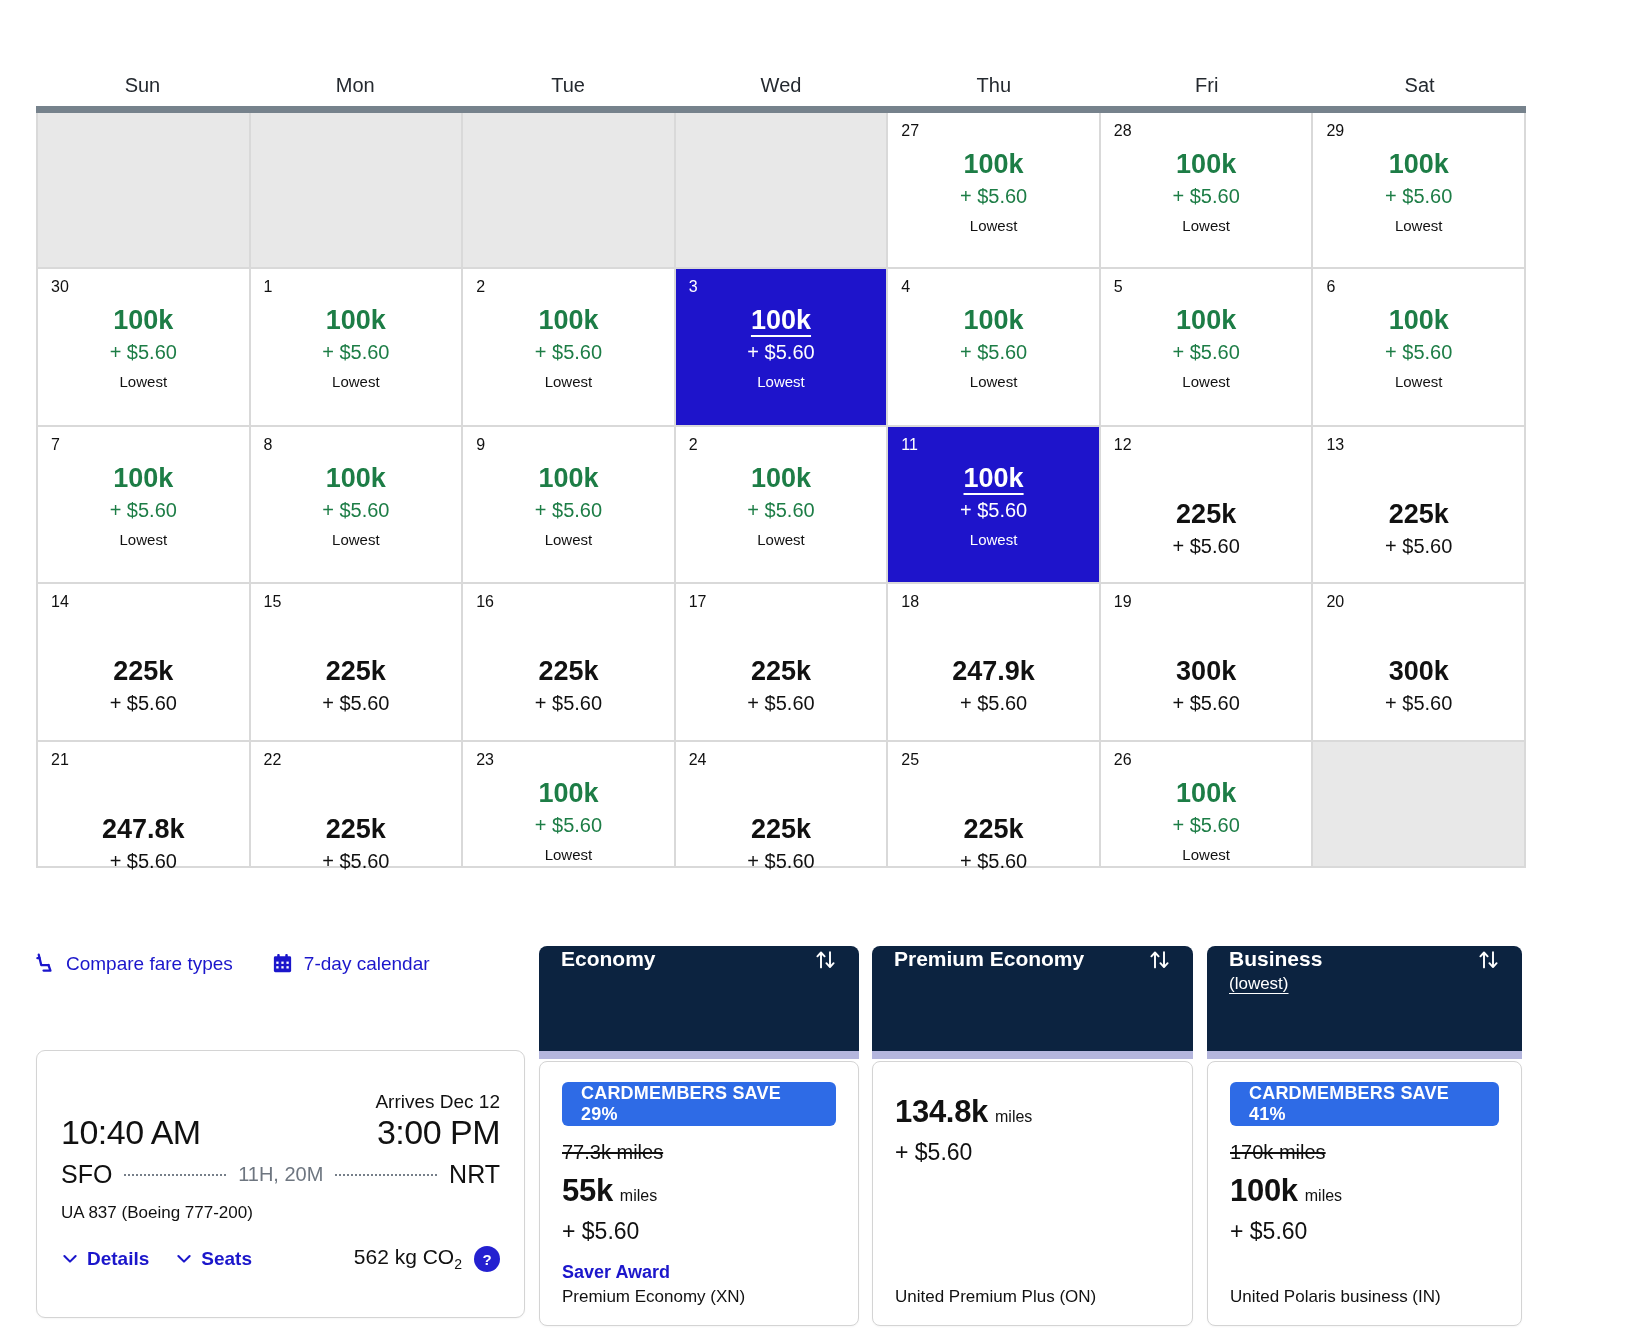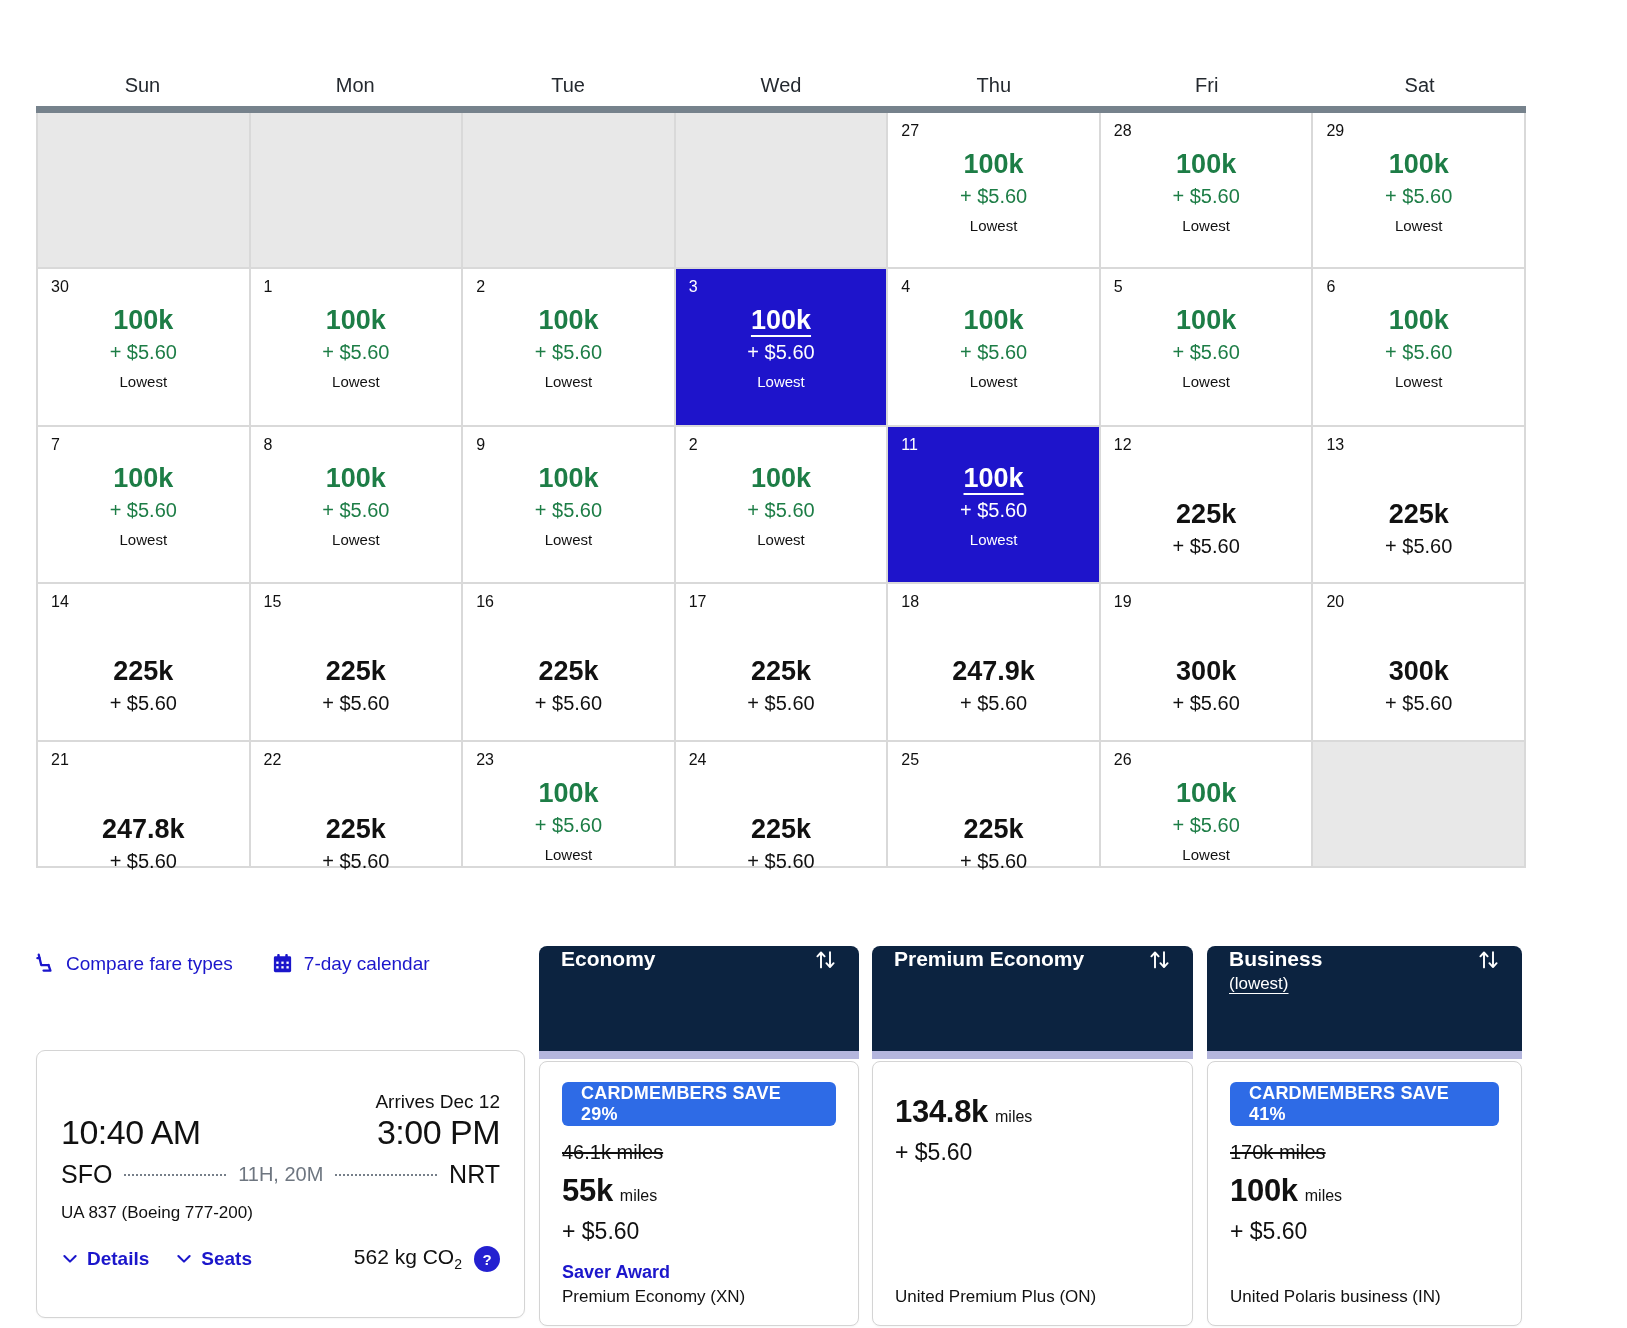--- a/index.html
+++ b/index.html
@@ -349,21 +349,21 @@
           <svg width="27" height="27" viewBox="0 0 24 24" fill="none" stroke="#fff" stroke-width="1.7" stroke-linecap="round" stroke-linejoin="round">
             <path d="M8 19 V6 M4.8 9.2 L8 5.8 L11.2 9.2"></path>
               <path d="M16 5.5 V18.5 M12.8 15.3 L16 18.7 L19.2 15.3"></path>
           </svg>
         </span>
       </button>
     </div>
     <div class="fare-strip"></div>
     <div class="fare-body">
       <span class="badge-pill">CARDMEMBERS SAVE 29%</span>
-      <div class="strike">46.1k miles</div>
+      <div class="strike">77.3k miles</div>
       <div class="miles-line">
         <span class="miles-big">55k</span>
         <span class="miles-unit">miles</span>
       </div>
       <div class="fee-line">+ $5.60</div>
       <a class="award-link">Saver Award</a>
       <div class="product">Premium Economy (XN)</div>
     </div>
   </div>
 

